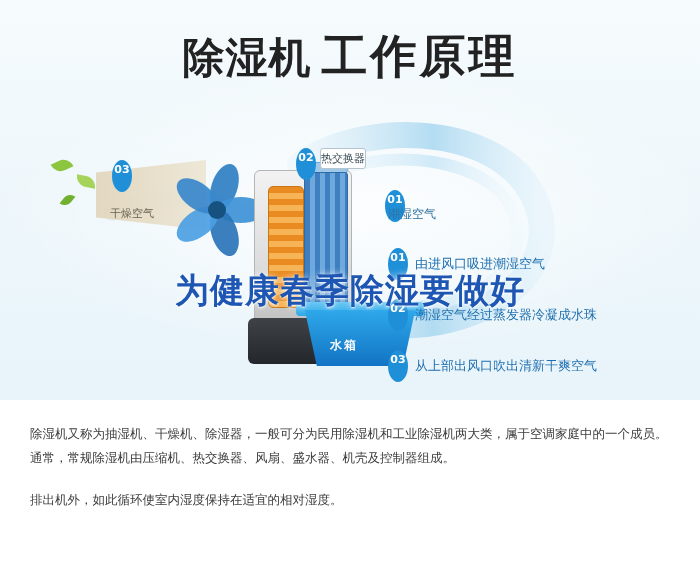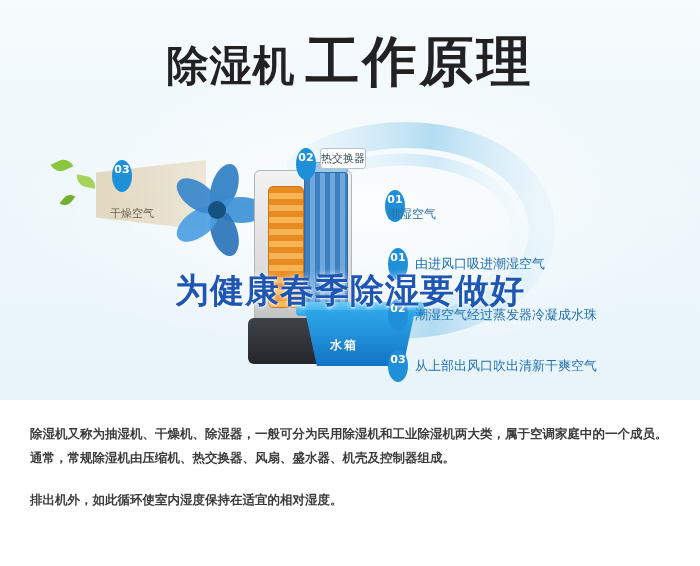--- a/index.html
+++ b/index.html
@@ -42,21 +42,21 @@
     width: 700px;
     text-align: center;
     font-size: 42px;
     font-weight: bold;
     letter-spacing: 1px;
     color: #222222;
     font-family: "DejaVu Sans", "Liberation Sans", sans-serif;
     white-space: nowrap;
   }
   .title .t2 {
-    font-size: 54px;
+    font-size: 46px;
     letter-spacing: 3px;
     margin-left: 10px;
   }
   
   .arcs {
     position: absolute;
     left: 0; top: 95px;
     width: 700px; height: 260px;
   }
   
@@ -250,21 +250,20 @@
   
   .body-text {
     position: absolute;
     left: 0;
     top: 400px;
     width: 700px;
     height: 166px;
     background: #ffffff;
     padding: 22px 30px 0 30px;
     box-sizing: border-box;
-    font-weight: bold;
   }
   .para {
     font-size: 12.5px;
     line-height: 24px;
     color: #3c3c3c;
     font-family: "DejaVu Sans", "Liberation Sans", sans-serif;
     margin: 0 0 18px 0;
   }
   .para .ln { display: block; }
 </style>

